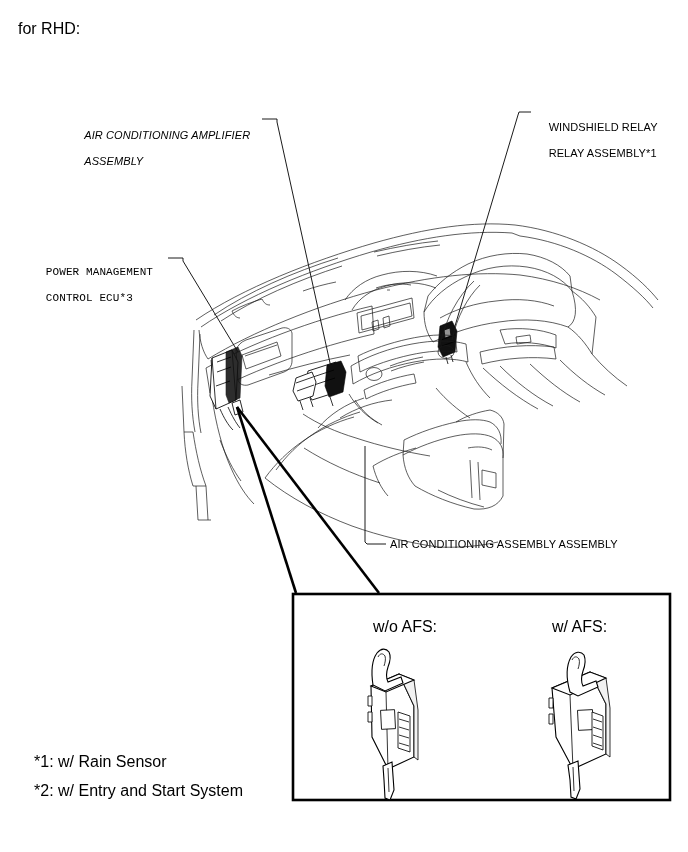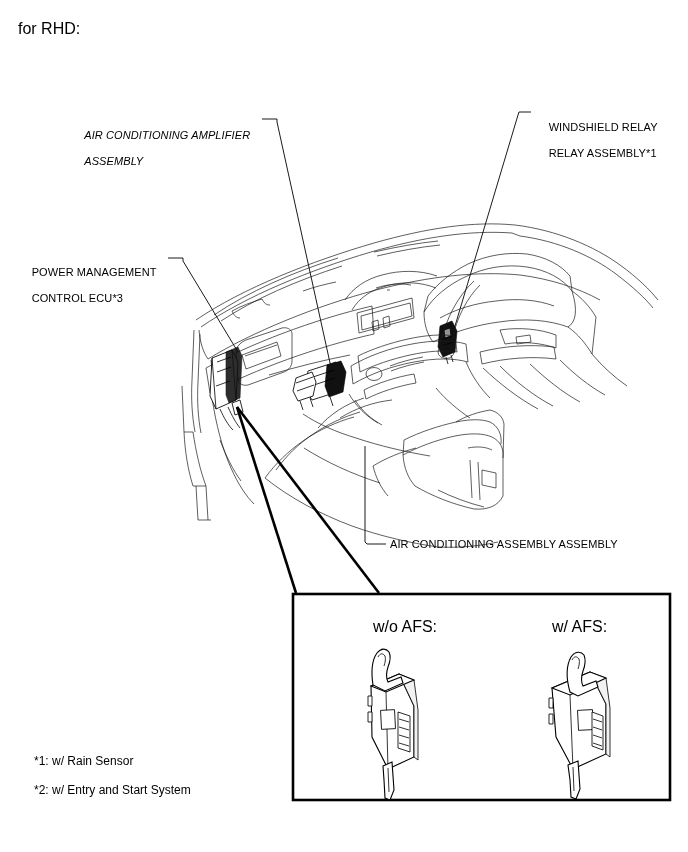--- a/index.html
+++ b/index.html
@@ -1,20 +1,20 @@
 <!DOCTYPE html>
 <html><head>
 <meta charset="utf-8">
 <style>
   html,body{margin:0;padding:0;background:#fff;}
   body{width:688px;height:852px;position:relative;overflow:hidden;
        font-family:"Liberation Sans","DejaVu Sans",sans-serif;color:#000;}
   .page{position:absolute;inset:0;}
   .lbl{position:absolute;font-size:11px;line-height:13px;letter-spacing:.1px;white-space:pre;}
-  .lbl-sm{position:absolute;font-size:12px;line-height:13px;white-space:pre;}
+  .lbl-sm{position:absolute;font-size:16px;line-height:13px;white-space:pre;}
   .hdr{position:absolute;font-size:16px;line-height:13px;white-space:pre;}
   .inset-cap{position:absolute;font-size:16px;line-height:13px;white-space:pre;margin-left:24px;}
   svg.art{position:absolute;left:0;top:0;width:688px;height:852px;}
   .ln{fill:none;stroke:#000;stroke-width:.8;}
   .ln-thin{fill:none;stroke:#1a1a1a;stroke-width:.7;}
   .ln-lead{fill:none;stroke:#000;stroke-width:.9;}
   .ln-cone{fill:none;stroke:#000;stroke-width:2.6;}
   .box{fill:none;stroke:#000;stroke-width:2.6;}
   .blk{fill:#111;stroke:#000;stroke-width:.6;}
   .wht{fill:#fff;stroke:#000;stroke-width:.85;}
@@ -31,21 +31,21 @@
   <div class="lbl" style="left:72px;top:116px;font-style:italic;">
     <span>AIR CONDITIONING AMPLIFIER</span><br>
     <span>ASSEMBLY</span>
   </div>
 
   <div class="lbl" style="left:536px;top:108px;">
     <span>WINDSHIELD RELAY</span><br>
     <span>RELAY ASSEMBLY*1</span>
   </div>
 
-  <div class="lbl" style="left:19px;top:253px;">
+  <div class="lbl" style="left:19px;top:253px;font-family:Liberation Mono, monospace;">
     <span>POWER MANAGEMENT</span><br>
     <span>CONTROL ECU*3</span>
   </div>
 
   <div class="lbl" style="left:390px;top:538px;">AIR CONDITIONING ASSEMBLY ASSEMBLY</div>
 
   <div class="inset-cap" style="left:349px;top:620px;">w/o AFS:</div>
   <div class="inset-cap" style="left:528px;top:620px;">w/ AFS:</div>
 
   <div class="lbl-sm" style="left:34px;top:755px;">*1: w/ Rain Sensor</div>

